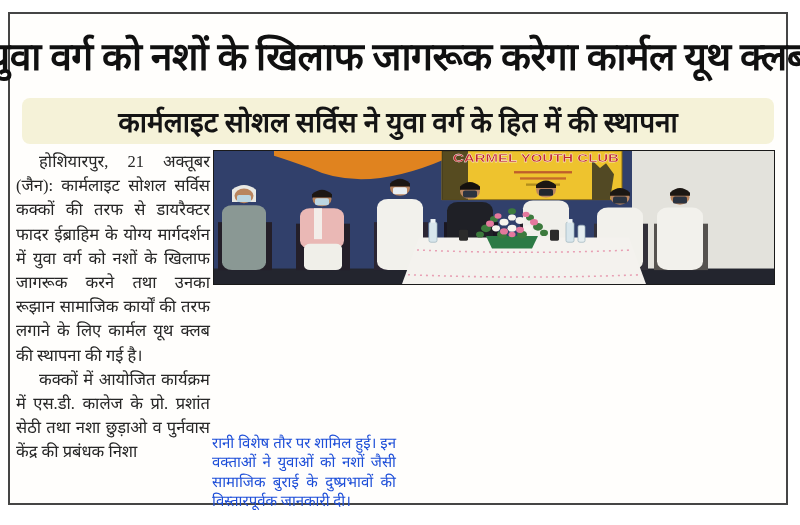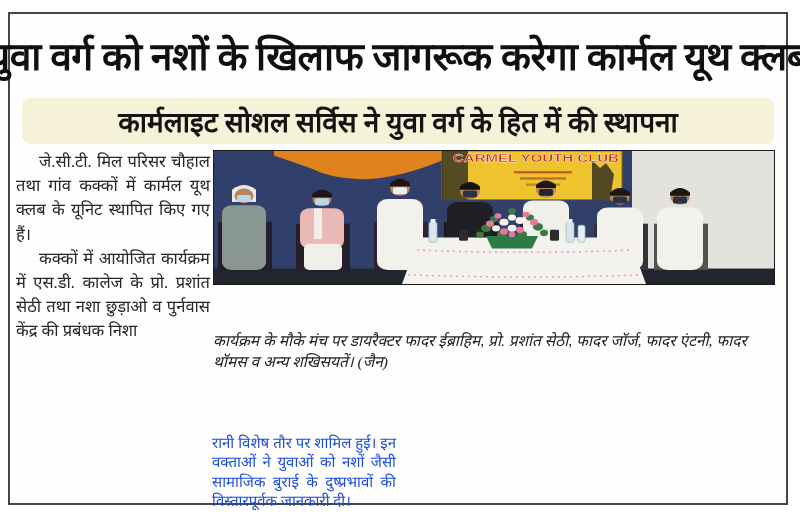--- a/index.html
+++ b/index.html
@@ -33,21 +33,21 @@
 </head>
 <body>
 
 <div class="clipping">
 
   <div class="headline">युवा वर्ग को नशों के खिलाफ जागरूक करेगा कार्मल यूथ क्लब</div>
 
   <div class="subheadline">कार्मलाइट सोशल सर्विस ने युवा वर्ग के हित में की स्थापना</div>
 
   <div class="leftcol">
-    <p class="ind">जे.सी.टी. मिल परिसर चौहाल तथा गांव कक्कों में कार्मल यूथ क्लब के यूनिट स्थापित किए गए हैं।</p>
+    <p class="ind">होशियारपुर, 21 अक्तूबर (जैन): कार्मलाइट सोशल सर्विस कक्कों की तरफ से डायरैक्टर फादर ईब्राहिम के योग्य मार्गदर्शन में युवा वर्ग को नशों के खिलाफ जागरूक करने तथा उनका रूझान सामाजिक कार्यों की तरफ लगाने के लिए कार्मल यूथ क्लब की स्थापना की गई है।</p>
     <p class="ind">कक्कों में आयोजित कार्यक्रम में एस.डी. कालेज के प्रो. प्रशांत सेठी तथा नशा छुड़ाओ व पुर्नवास केंद्र की प्रबंधक निशा</p>
   </div>
 
   <div class="photo">
     <svg viewBox="0 0 560 172" preserveAspectRatio="none">
 
       <rect x="0" y="0" width="560" height="172" fill="#31406b"></rect>
       <rect x="418" y="0" width="142" height="172" fill="#e3e2dc"></rect>
       <rect x="0" y="152" width="560" height="20" fill="#23252e"></rect>
 
@@ -167,19 +167,18 @@
           <circle cx="290" cy="104" r="4"></circle>
             <circle cx="306" cy="102" r="4"></circle>
           <circle cx="284" cy="84" r="3.5"></circle>
             <circle cx="312" cy="82" r="3.5"></circle>
           <circle cx="298" cy="108" r="3.5"></circle>
         </g>
       </g>
     </svg>
   </div>
 
-  <div class="caption">कार्यक्रम के मौके मंच पर डायरैक्टर फादर ईब्राहिम, प्रो. प्रशांत सेठी, फादर जॉर्ज, फादर एंटनी, फादर थॉमस व अन्य शखिसयतें। (जैन)</div>
 
   <div class="bcol bcol1">
     <p class="noind">रानी विशेष तौर पर शामिल हुई। इन वक्ताओं ने युवाओं को नशों जैसी सामाजिक बुराई के दुष्प्रभावों की विस्तारपूर्वक जानकारी दी।</p>
   </div>
 
 </div>
 
 </body></html>

